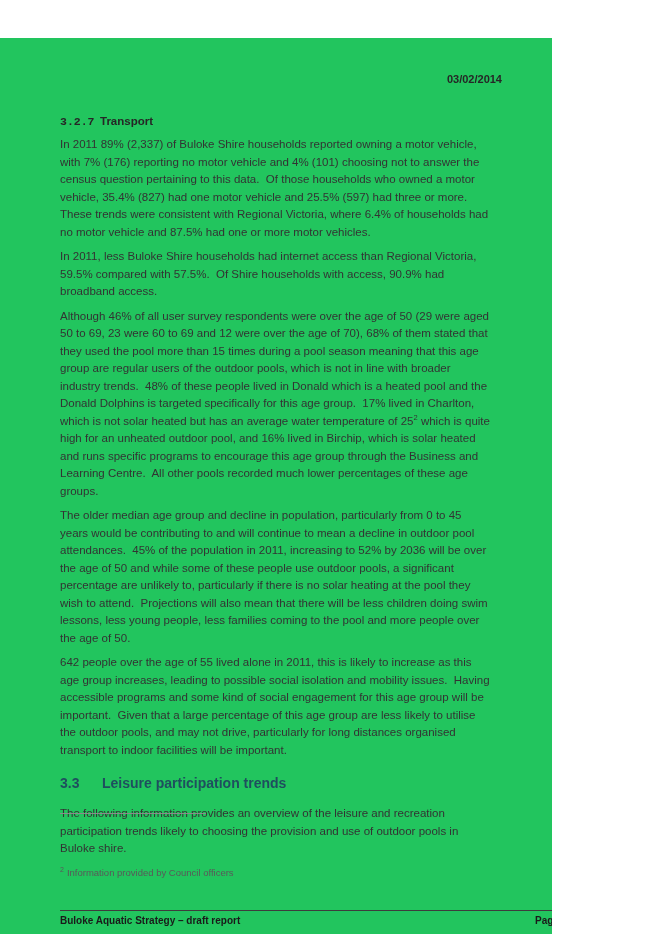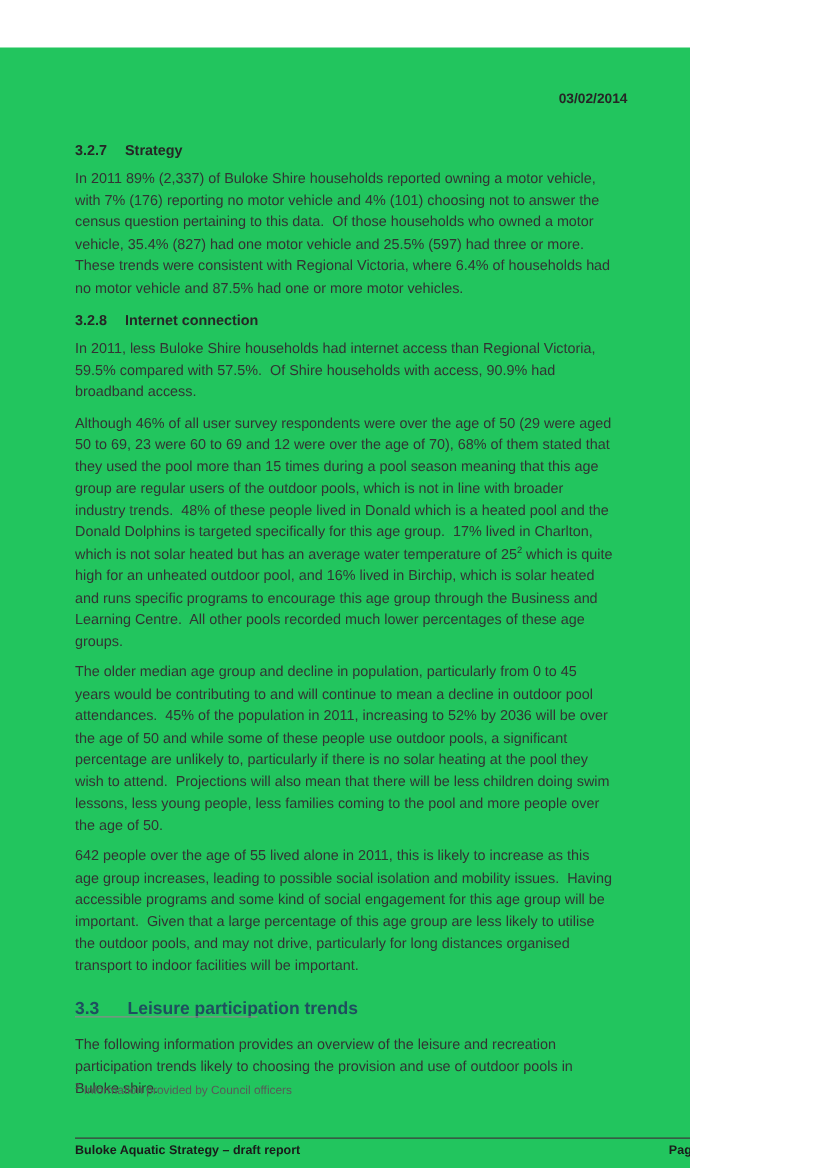--- a/index.html
+++ b/index.html
@@ -34,20 +34,21 @@
     align-items: baseline;
     font-size: 11.5px;
     font-weight: bold;
     color: #262626;
     line-height: 14px;
     margin: 10px 0 7px 0;
     white-space: nowrap;
   }
   .heading-sub .hnum {
     flex: 0 0 40px;
+    font-family: Liberation Mono, monospace;
   }
   .heading-main {
     display: flex;
     align-items: flex-end;
     font-size: 14px;
     font-weight: bold;
     color: #1F4E5F;
     line-height: 17px;
     margin: 16px 0 13px 0;
     white-space: nowrap;
@@ -106,28 +107,24 @@
 </head>
 <body>
 
 <div class="page">
   <div class="content">
 
     <div class="date">03/02/2014</div>
 
     <div class="heading-sub">
       <span class="hnum">3.2.7</span>
-      <span class="htitle">Strategy</span>
+      <span class="htitle">Transport</span>
     </div>
     <p class="body">In 2011 89% (2,337) of Buloke Shire households reported owning a motor vehicle, with 7% (176) reporting no motor vehicle and 4% (101) choosing not to answer the census question pertaining to this data.  Of those households who owned a motor vehicle, 35.4% (827) had one motor vehicle and 25.5% (597) had three or more.  These trends were consistent with Regional Victoria, where 6.4% of households had no motor vehicle and 87.5% had one or more motor vehicles.</p>
 
-    <div class="heading-sub">
-      <span class="hnum">3.2.8</span>
-      <span class="htitle">Internet connection</span>
-    </div>
     <p class="body">In 2011, less Buloke Shire households had internet access than Regional Victoria, 59.5% compared with 57.5%.  Of Shire households with access, 90.9% had broadband access.</p>
 
     <p class="body"><span>Although 46% of all user survey respondents were over the age of 50 (29 were aged 50 to 69, 23 were 60 to 69 and 12 were over the age of 70), 68% of them stated that they used the pool more than 15 times during a pool season meaning that this age group are regular users of the outdoor pools, which is not in line with broader industry trends.  48% of these people lived in Donald which is a heated pool and the Donald Dolphins is targeted specifically for this age group.  17% lived in Charlton, which is not solar heated but has an average water temperature of 25</span><sup class="fn-ref">2</sup><span> which is quite high for an unheated outdoor pool, and 16% lived in Birchip, which is solar heated and runs specific programs to encourage this age group through the Business and Learning Centre.  All other pools recorded much lower percentages of these age groups.</span></p>
     <p class="body">The older median age group and decline in population, particularly from 0 to 45 years would be contributing to and will continue to mean a decline in outdoor pool attendances.  45% of the population in 2011, increasing to 52% by 2036 will be over the age of 50 and while some of these people use outdoor pools, a significant percentage are unlikely to, particularly if there is no solar heating at the pool they wish to attend.  Projections will also mean that there will be less children doing swim lessons, less young people, less families coming to the pool and more people over the age of 50.</p>
     <p class="body">642 people over the age of 55 lived alone in 2011, this is likely to increase as this age group increases, leading to possible social isolation and mobility issues.  Having accessible programs and some kind of social engagement for this age group will be important.  Given that a large percentage of this age group are less likely to utilise the outdoor pools, and may not drive, particularly for long distances organised transport to indoor facilities will be important.</p>
 
     <div class="heading-main">
       <span class="hnum">3.3</span>
       <span class="htitle">Leisure participation trends</span>
     </div>

